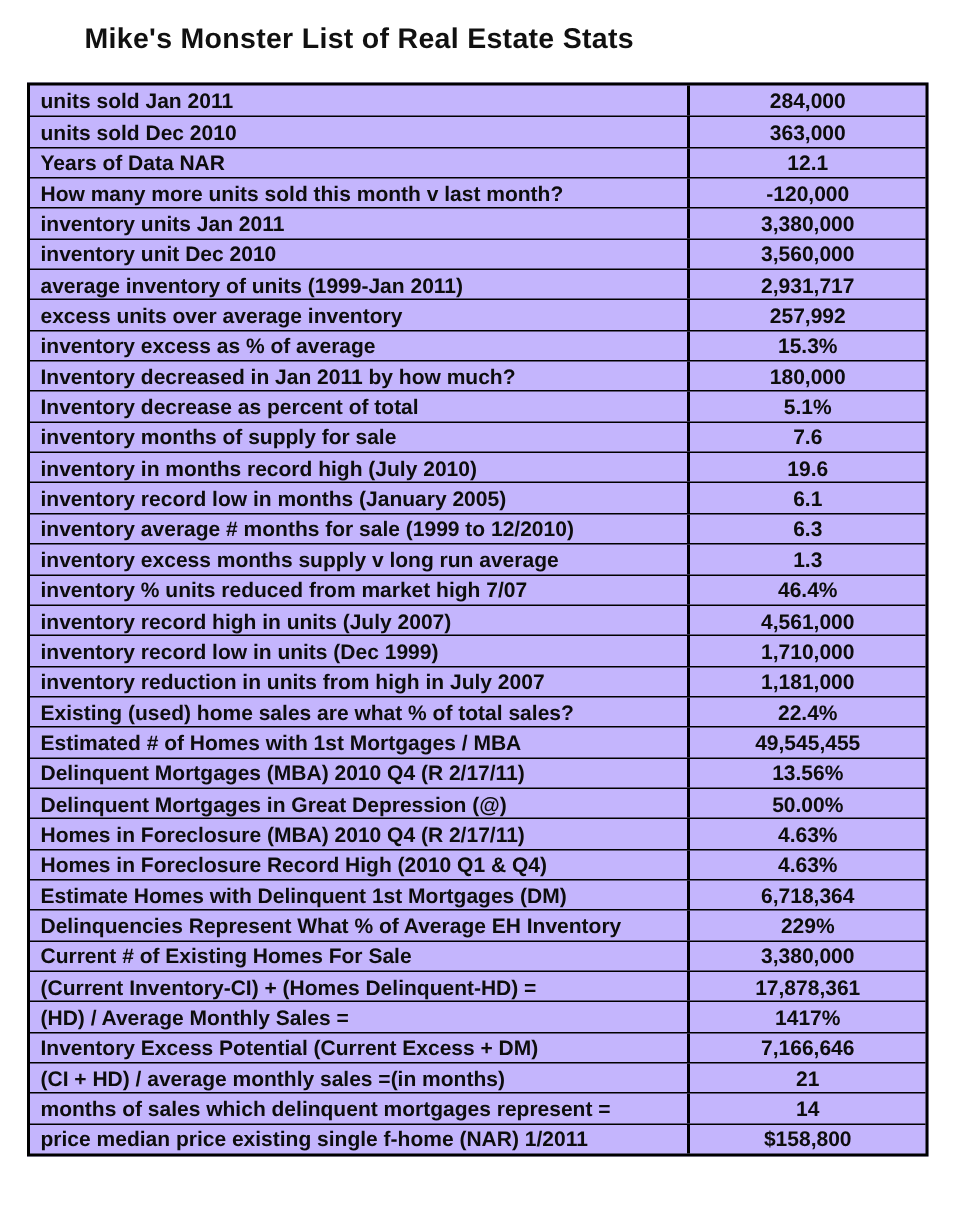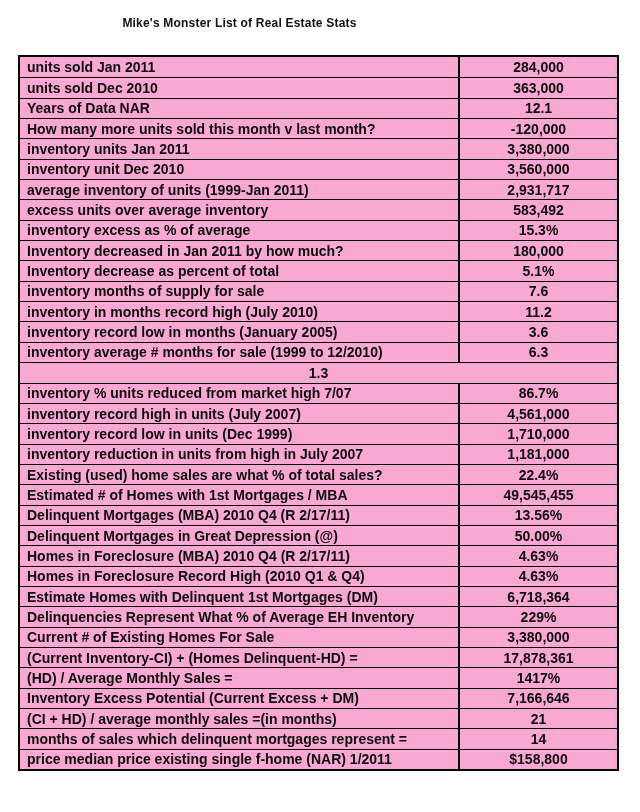--- a/index.html
+++ b/index.html
@@ -15,34 +15,34 @@
     font-family: "Liberation Sans", sans-serif;
     color: #0d0d0d;
     overflow: hidden;
   }
   .title {
     position: absolute;
     left: 18px;
     top: 16px;
     width: 443px;
     text-align: center;
-    font-size: 12px;
+    font-size: 19px;
     font-weight: bold;
     letter-spacing: 0.2px;
     color: #111111;
     white-space: nowrap;
   }
   .stats-table {
     position: absolute;
     left: 18px;
     top: 55px;
     width: 601px;
     border: 2px solid #000000;
     box-sizing: border-box;
-    background: #f9a8d4;
+    background: #c4b5fd;
   }
   .row {
     display: flex;
     height: 20.35px;
     box-sizing: border-box;
     border-top: 1px solid #000000;
   }
   .row:first-child {
     border-top: none;
   }
@@ -97,56 +97,57 @@
       <div class="row">
         <div class="cell label">inventory unit Dec 2010</div>
         <div class="cell value">3,560,000</div>
       </div>
       <div class="row">
         <div class="cell label">average inventory of units (1999-Jan 2011)</div>
         <div class="cell value">2,931,717</div>
       </div>
       <div class="row">
         <div class="cell label">excess units over average inventory</div>
-        <div class="cell value">583,492</div>
+        <div class="cell value">257,992</div>
       </div>
       <div class="row">
         <div class="cell label">inventory excess as % of average</div>
         <div class="cell value">15.3%</div>
       </div>
       <div class="row">
         <div class="cell label">Inventory decreased in Jan 2011 by how much?</div>
         <div class="cell value">180,000</div>
       </div>
       <div class="row">
         <div class="cell label">Inventory decrease as percent of total</div>
         <div class="cell value">5.1%</div>
       </div>
       <div class="row">
         <div class="cell label">inventory months of supply for sale</div>
         <div class="cell value">7.6</div>
       </div>
       <div class="row">
         <div class="cell label">inventory in months record high (July 2010)</div>
-        <div class="cell value">11.2</div>
+        <div class="cell value">19.6</div>
       </div>
       <div class="row">
         <div class="cell label">inventory record low in months (January 2005)</div>
-        <div class="cell value">3.6</div>
+        <div class="cell value">6.1</div>
       </div>
       <div class="row">
         <div class="cell label">inventory average # months for sale (1999 to 12/2010)</div>
         <div class="cell value">6.3</div>
       </div>
       <div class="row">
+        <div class="cell label">inventory excess months supply v long run average</div>
         <div class="cell value">1.3</div>
       </div>
       <div class="row">
         <div class="cell label">inventory % units reduced from market high 7/07</div>
-        <div class="cell value">86.7%</div>
+        <div class="cell value">46.4%</div>
       </div>
       <div class="row">
         <div class="cell label">inventory record high in units (July 2007)</div>
         <div class="cell value">4,561,000</div>
       </div>
       <div class="row">
         <div class="cell label">inventory record low in units (Dec 1999)</div>
         <div class="cell value">1,710,000</div>
       </div>
       <div class="row">

